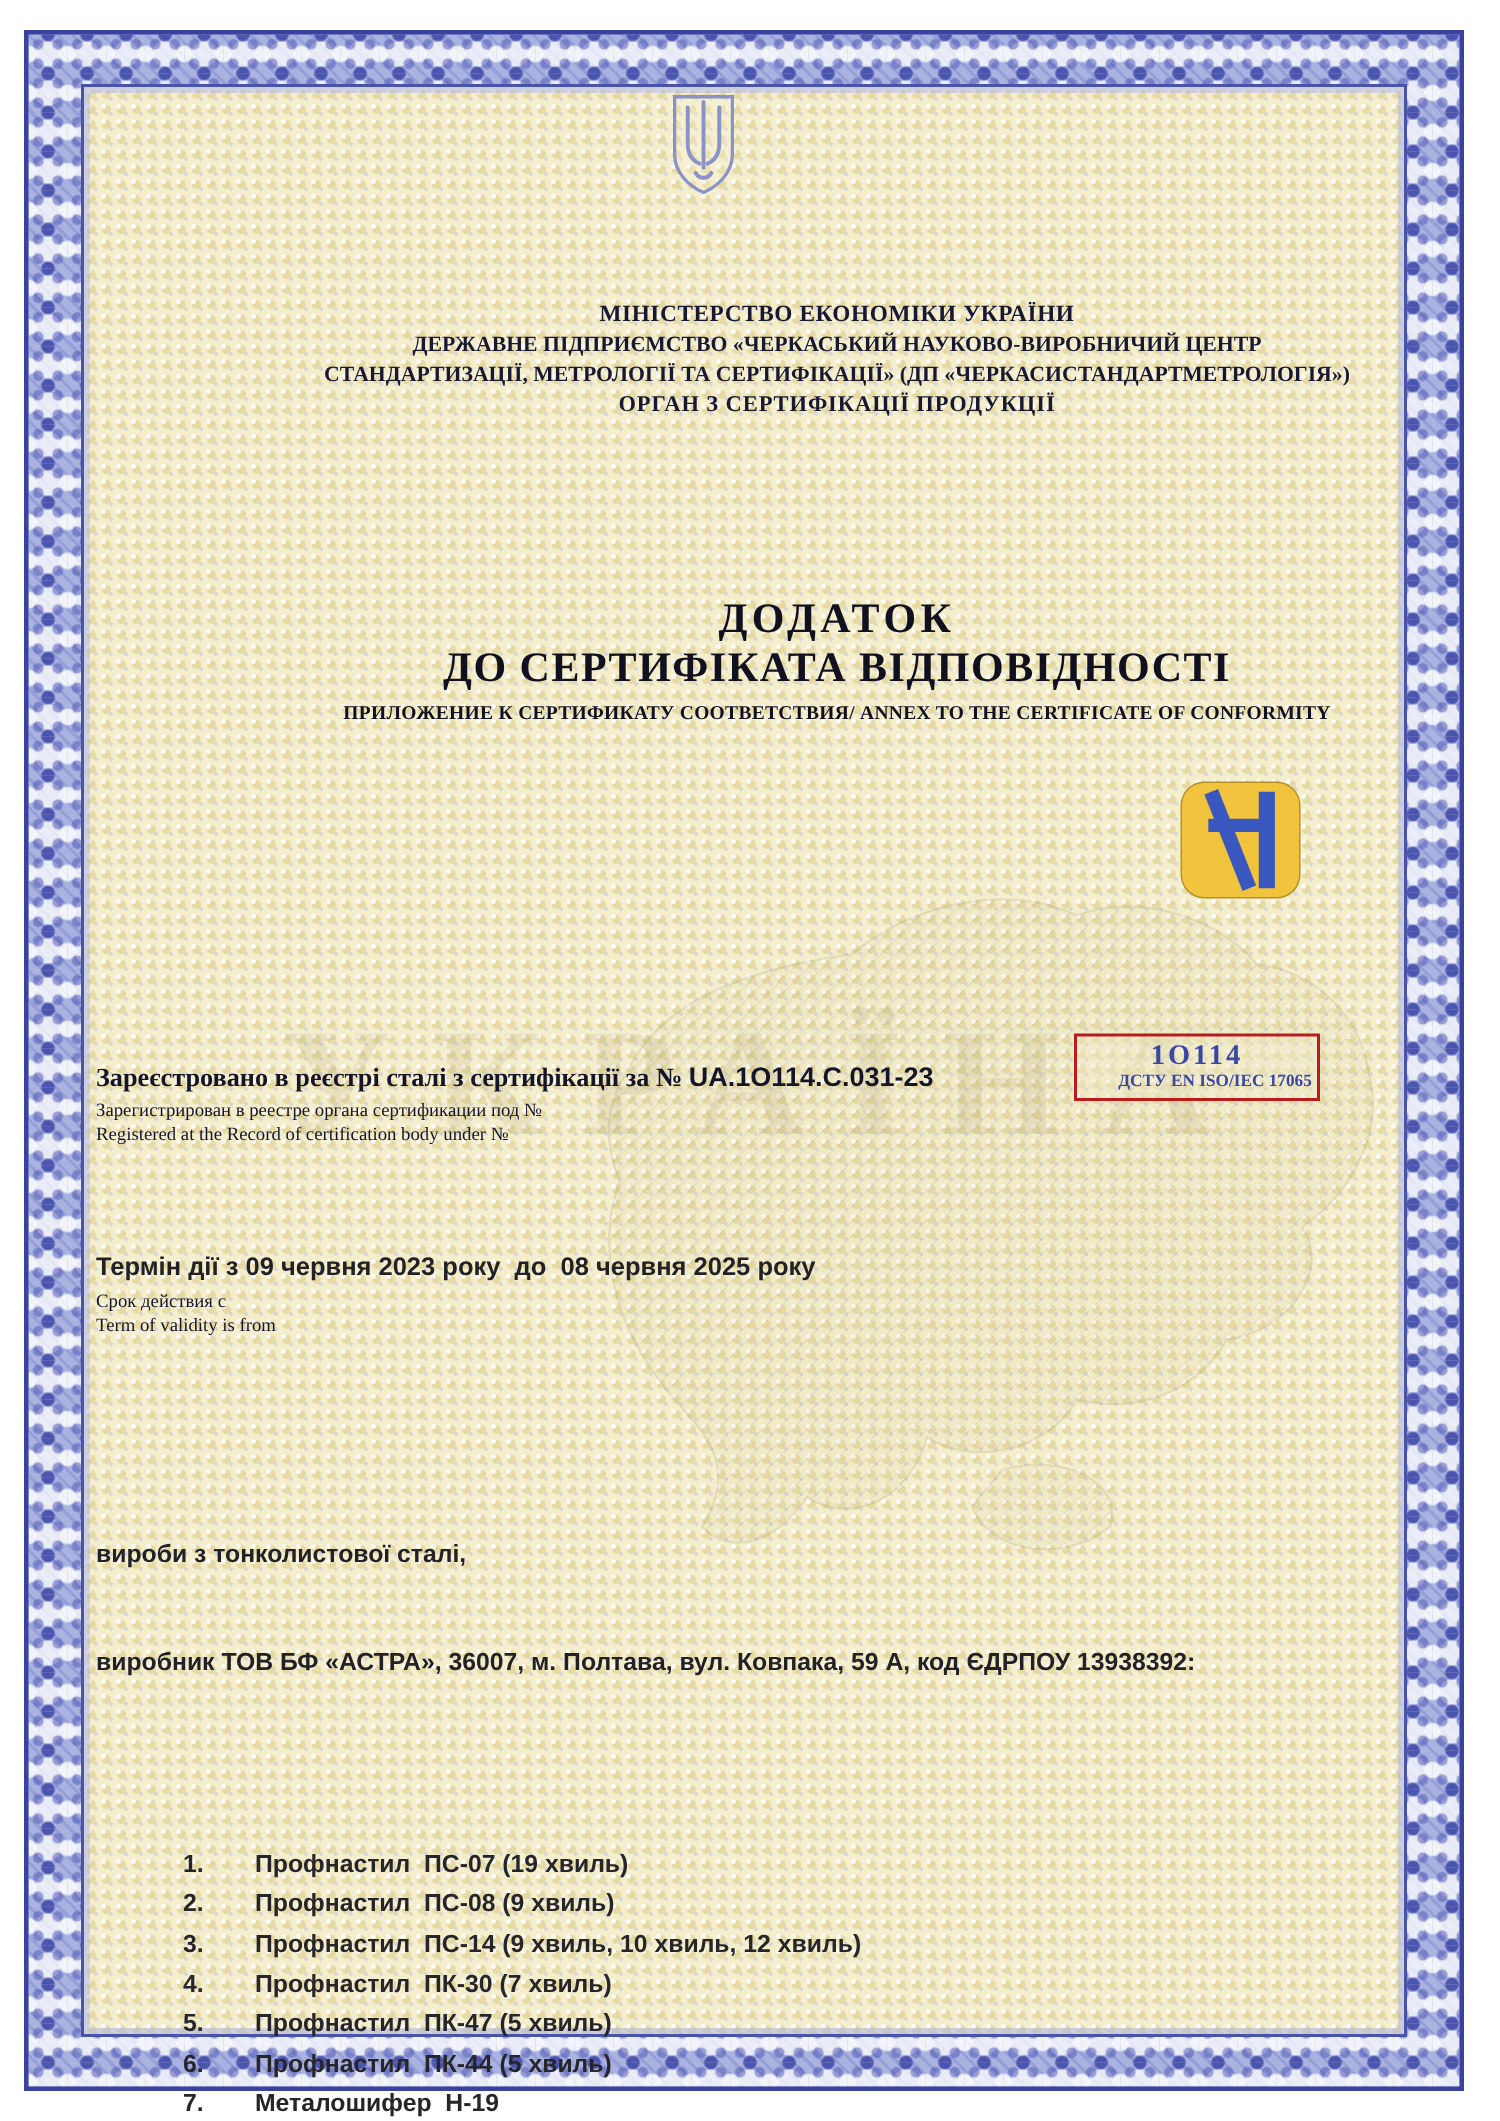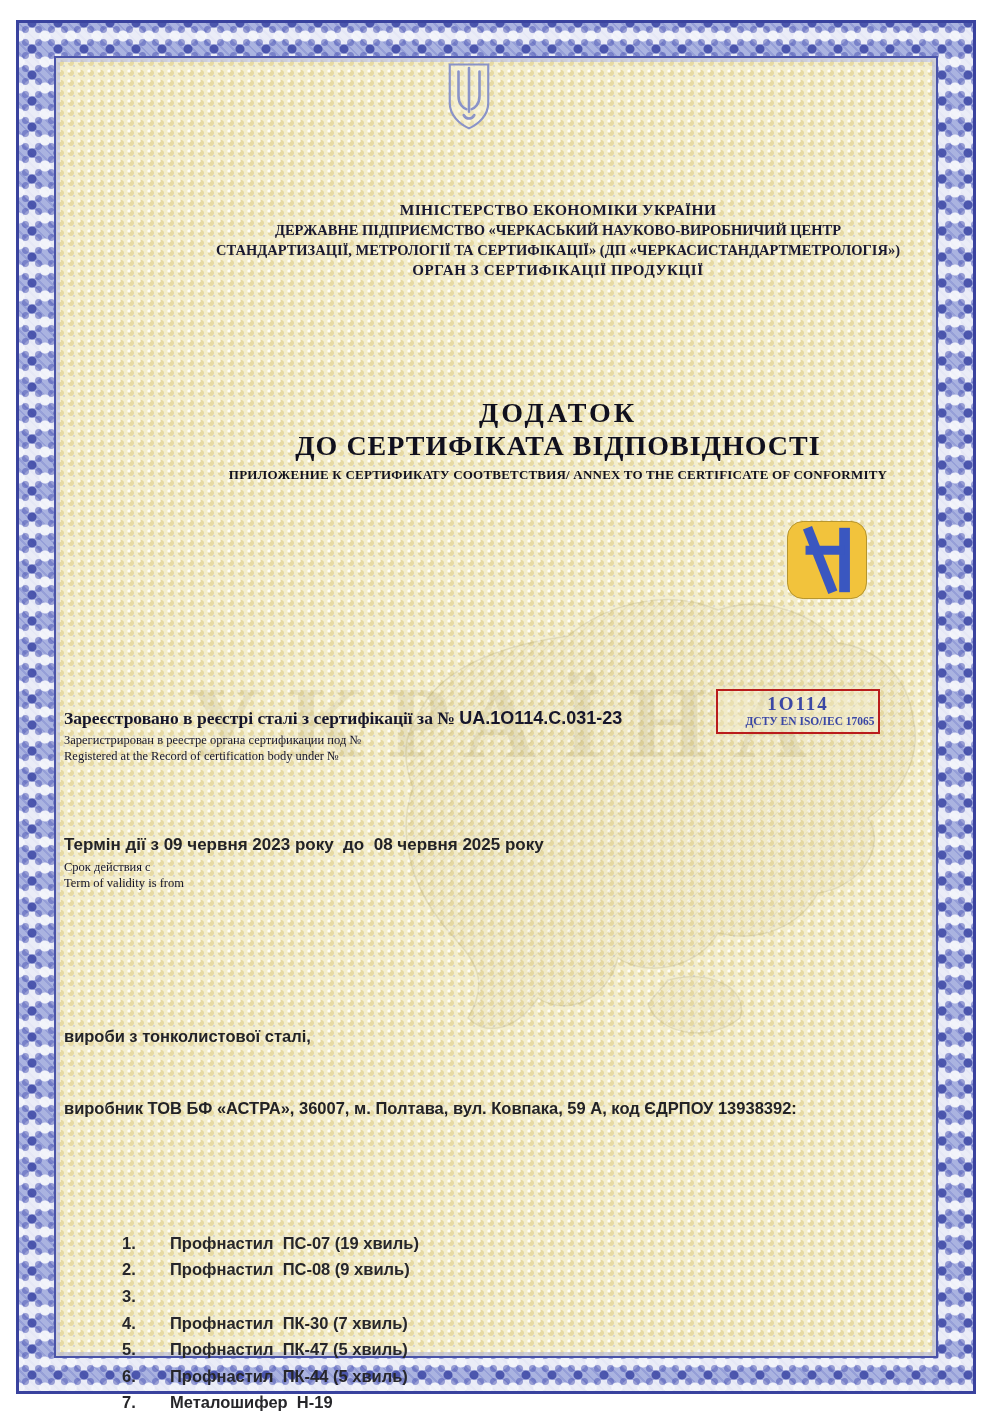--- a/index.html
+++ b/index.html
@@ -166,20 +166,21 @@
       <div class="product-row">
         <span class="num">1.</span>
         <span class="txt">Профнастил  ПС-07 (19 хвиль)</span>
       </div>
       <div class="product-row">
         <span class="num">2.</span>
         <span class="txt">Профнастил  ПС-08 (9 хвиль)</span>
       </div>
       <div class="product-row">
         <span class="num">3.</span>
+        <span class="txt">Профнастил  ПС-14 (9 хвиль, 10 хвиль, 12 хвиль)</span>
       </div>
       <div class="product-row">
         <span class="num">4.</span>
         <span class="txt">Профнастил  ПК-30 (7 хвиль)</span>
       </div>
       <div class="product-row">
         <span class="num">5.</span>
         <span class="txt">Профнастил  ПК-47 (5 хвиль)</span>
       </div>
       <div class="product-row">

